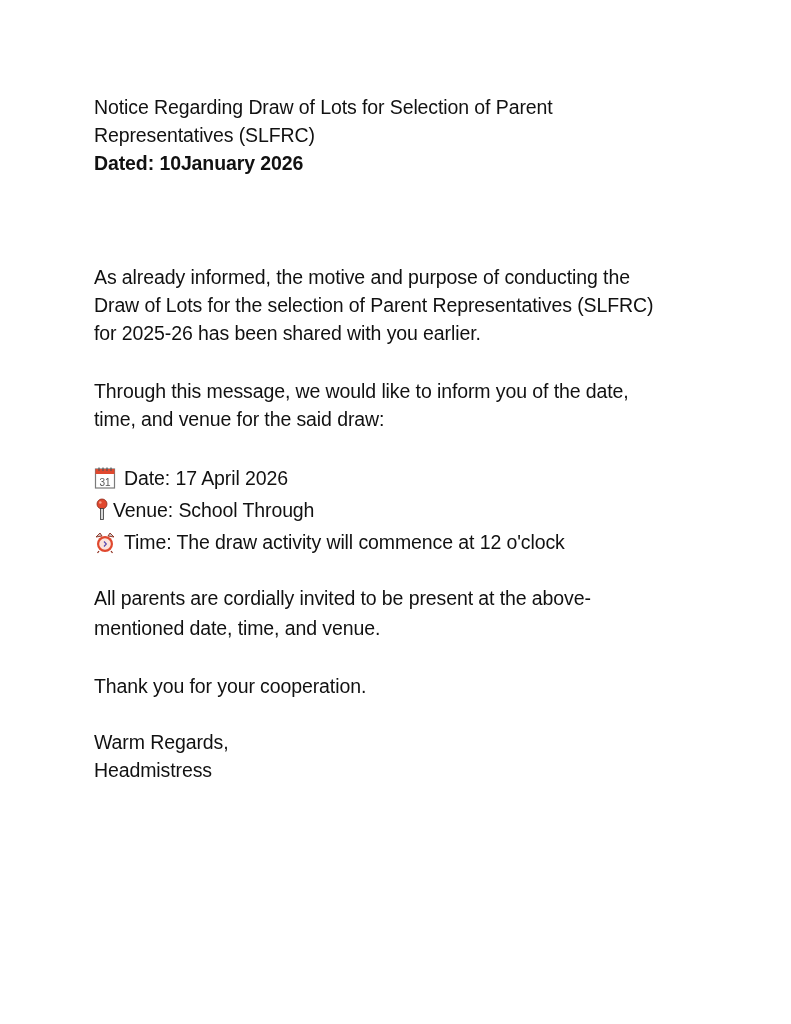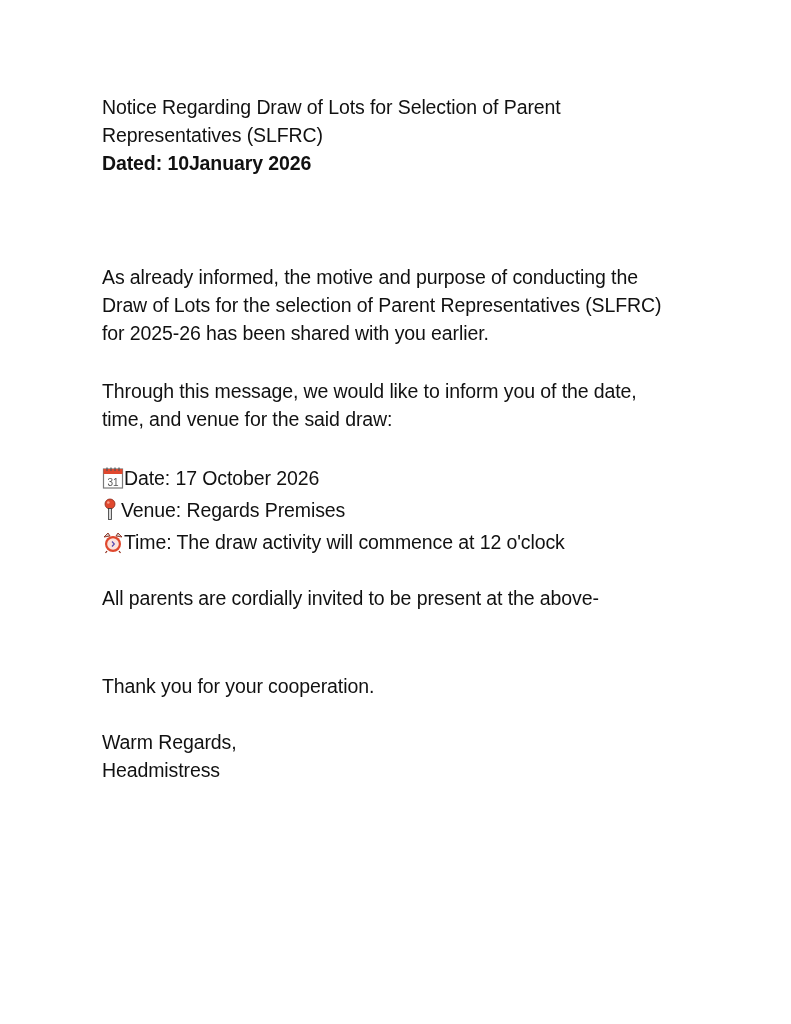--- a/index.html
+++ b/index.html
@@ -10,41 +10,41 @@
     body {
       width: 791px;
       height: 1024px;
       position: relative;
       overflow: hidden;
       font-family: "Liberation Sans", "DejaVu Sans", sans-serif;
       color: #111111;
     }
     .page {
       position: absolute;
-      left: 8px; top: 0;
+      left: 0; top: 0;
       width: 779px; height: 1024px;
       background: #ffffff;
       border-radius: 29px;
     }
     .line {
       position: absolute;
       left: 94px;
       font-size: 19.5px;
       line-height: 28px;
       white-space: nowrap;
       letter-spacing: -0.1px;
     }
     .bold { font-weight: bold; }
     .icon-line { left: 94px; }
     .icon {
       display: inline-block;
       vertical-align: middle;
       width: 22px;
       height: 24px;
-      margin-right: 0;
+      margin-right: 8px;
       position: relative;
       top: -2px;
     }
     .icon svg { display: block; width: 22px; height: 24px; }
   </style>
 </head>
 <body>
 
 <div class="page">
 
@@ -64,47 +64,48 @@
     <span class="icon">
       <svg viewBox="0 0 22 24">
         <rect x="1.5" y="3" width="19" height="19" fill="#ffffff" stroke="#7a7a7a" stroke-width="1.2"></rect>
         <rect x="1.5" y="3" width="19" height="5" fill="#e0482e"></rect>
         <line x1="5" y1="1.5" x2="5" y2="5" stroke="#555" stroke-width="1.2"></line>
         <line x1="9" y1="1.5" x2="9" y2="5" stroke="#555" stroke-width="1.2"></line>
         <line x1="13" y1="1.5" x2="13" y2="5" stroke="#555" stroke-width="1.2"></line>
         <line x1="17" y1="1.5" x2="17" y2="5" stroke="#555" stroke-width="1.2"></line>
         <text x="11" y="19.5" text-anchor="middle" font-family="Liberation Sans, sans-serif" font-size="10" fill="#555">31</text>
       </svg>
-    </span><span>Date: 17 October 2026</span>
+    </span><span>Date: 17 April 2026</span>
   </div>
 
   <div class="line icon-line" style="top:496px">
     <span class="icon" style="width:16px;margin-right:3px;">
       <svg viewBox="0 0 16 24" style="width:16px;">
         <circle cx="8" cy="6" r="5" fill="#e0482e" stroke="#8c2a1a" stroke-width="0.8"></circle>
         <circle cx="6.3" cy="4.5" r="1.3" fill="#f7a08c"></circle>
         <rect x="6.5" y="10.5" width="3" height="11" fill="#d9d9d9" stroke="#333" stroke-width="0.8"></rect>
       </svg>
-    </span><span>Venue: Regards Premises</span>
+    </span><span>Venue: School Through</span>
   </div>
 
   <div class="line icon-line" style="top:528px">
     <span class="icon">
       <svg viewBox="0 0 22 24">
         <path d="M2 7 L6 3 L8 6 Z" fill="#c9c9c9" stroke="#8c2a1a" stroke-width="0.9"></path>
         <path d="M20 7 L16 3 L14 6 Z" fill="#c9c9c9" stroke="#8c2a1a" stroke-width="0.9"></path>
         <circle cx="11" cy="14" r="8" fill="#e0482e"></circle>
         <circle cx="11" cy="14" r="5.8" fill="#fbe3dc"></circle>
         <path d="M10 11.5 L12.3 14 L10 16.5" fill="none" stroke="#5a4bb0" stroke-width="1.2"></path>
         <line x1="5" y1="21" x2="3.5" y2="23" stroke="#8c2a1a" stroke-width="1.2"></line>
         <line x1="17" y1="21" x2="18.5" y2="23" stroke="#8c2a1a" stroke-width="1.2"></line>
       </svg>
     </span><span>Time: The draw activity will commence at 12 o'clock</span>
   </div>
 
   <div class="line" style="top:584px">All parents are cordially invited to be present at the above-</div>
+  <div class="line" style="top:614px">mentioned date, time, and venue.</div>
 
   <div class="line" style="top:672px">Thank you for your cooperation.</div>
 
   <div class="line" style="top:728px">Warm Regards,</div>
   <div class="line" style="top:756px">Headmistress</div>
 
 </div>
 
 </body></html>

